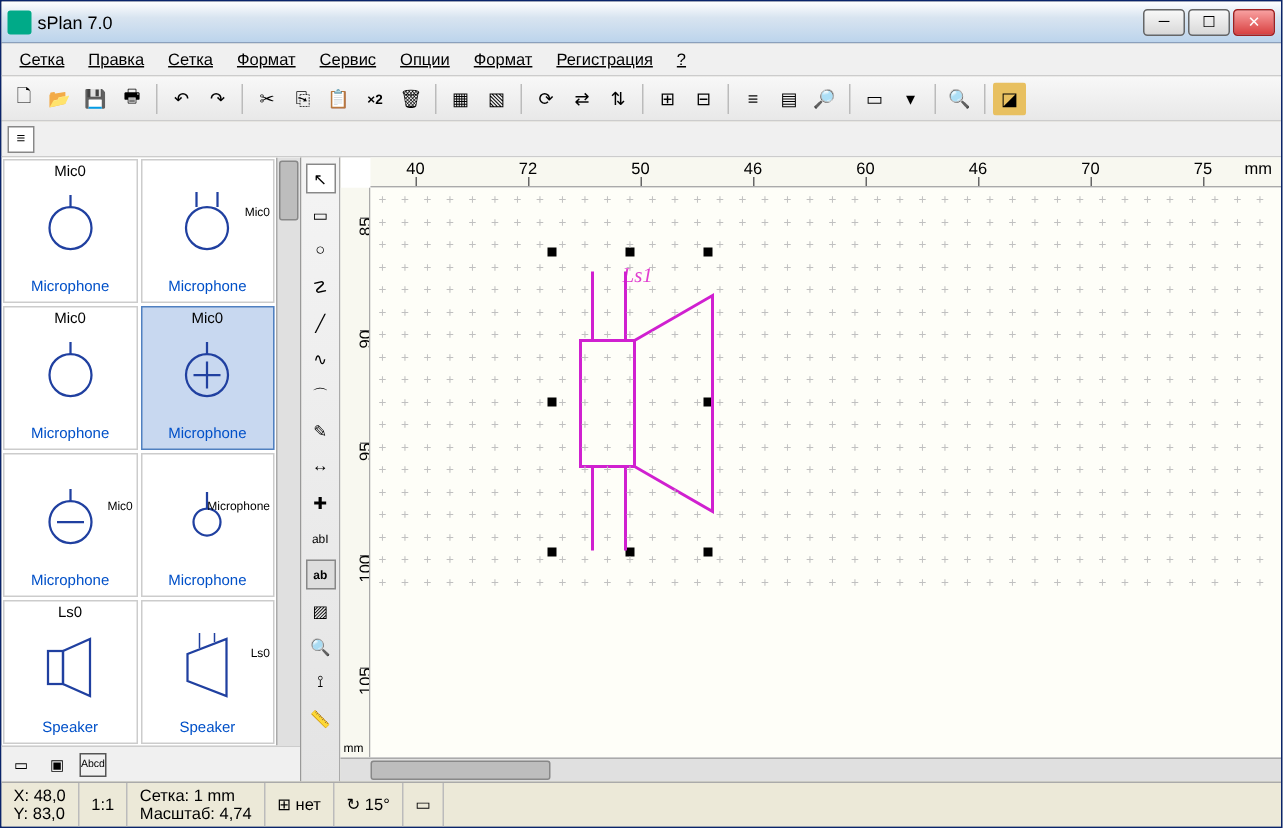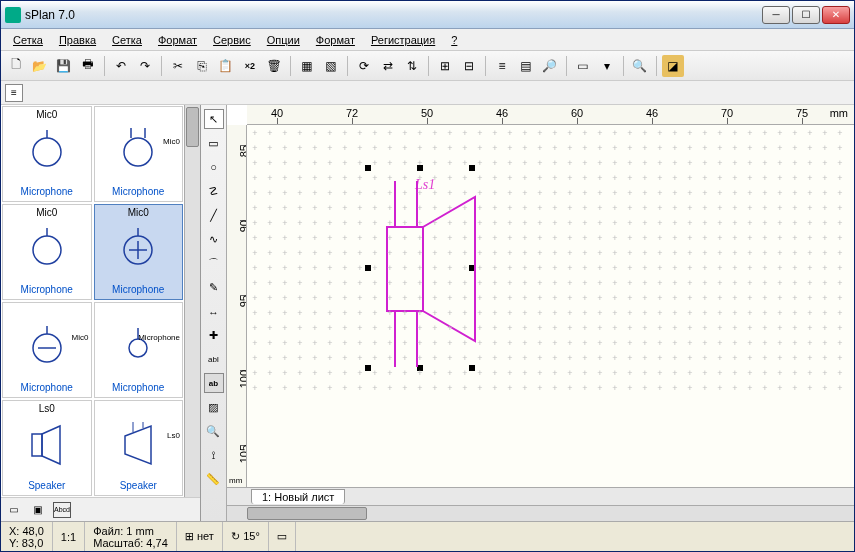--- a/index.html
+++ b/index.html
@@ -1040,39 +1040,36 @@
           <div class="grid-cross" style="left: 488px; top: 263px;">+</div>
           <div class="grid-cross" style="left: 503px; top: 263px;">+</div>
           <div class="grid-cross" style="left: 518px; top: 263px;">+</div>
           <div class="grid-cross" style="left: 533px; top: 263px;">+</div>
           <div class="grid-cross" style="left: 548px; top: 263px;">+</div>
           <div class="grid-cross" style="left: 563px; top: 263px;">+</div>
           <div class="grid-cross" style="left: 578px; top: 263px;">+</div>
           <div class="grid-cross" style="left: 593px; top: 263px;">+</div>
         </div>
     </div>
-    <div class="tabs">
-      <div class="tab">1: Новый лист</div>
-    </div>
     <div class="hscroll">
         <div class="thumb"></div>
       </div>
   </div>
 </div>
 
 <div class="status">
   <div class="cell">
     <span>X: 48,0</span>
     <span>Y: 83,0</span>
   </div>
   <div class="cell">
     <span>1:1</span>
   </div>
   <div class="cell">
-    <span><span>Файл:</span> <span>1 mm</span></span>
+    <span><span>Сетка:</span> <span>1 mm</span></span>
     <span><span>Масштаб:</span> <span>4,74</span></span>
   </div>
   <div class="cell">
     <span>⊞ <span>нет</span></span>
   </div>
   <div class="cell">
     <span>↻ <span>15°</span></span>
   </div>
   <div class="cell">
     <span>▭</span>

